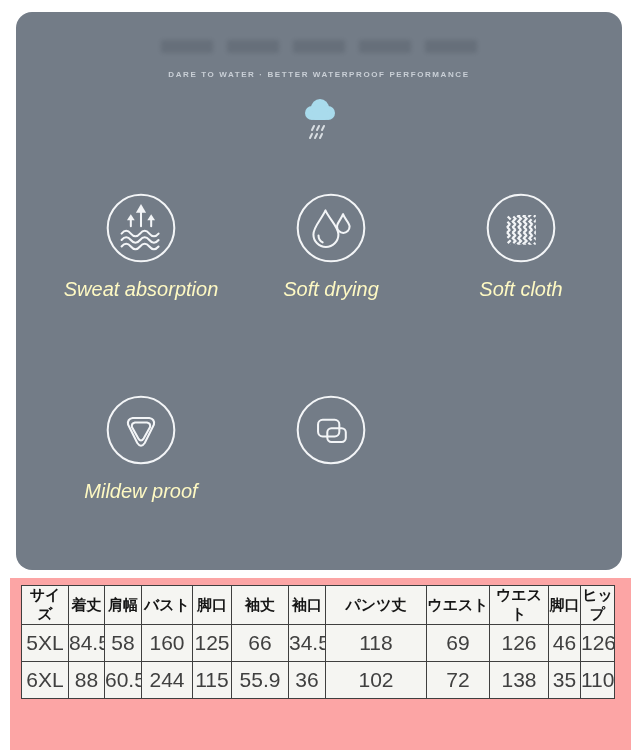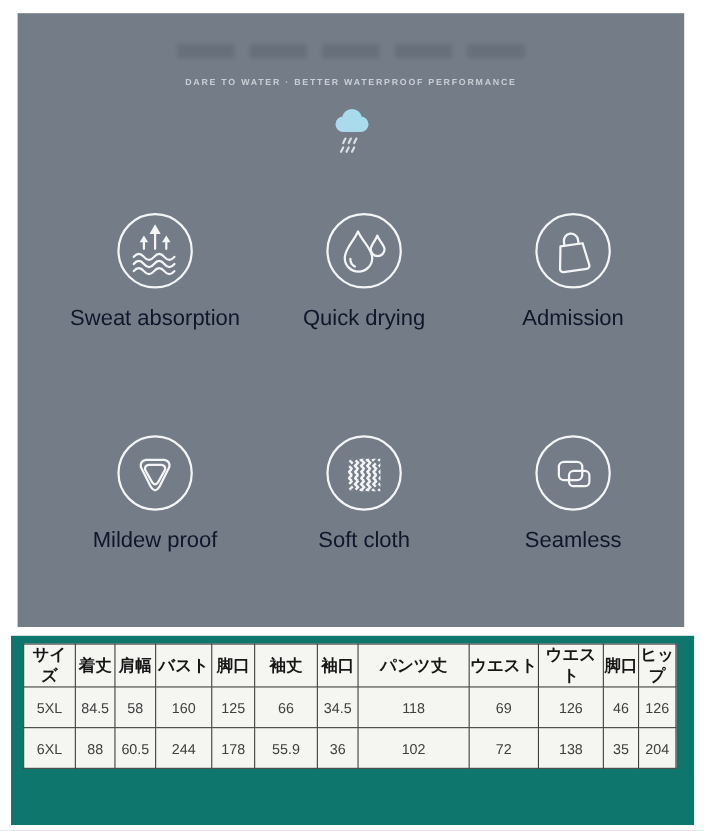--- a/index.html
+++ b/index.html
@@ -1,46 +1,46 @@
 <!DOCTYPE html>
 <html><head>
 <meta charset="utf-8">
 <style>
   html,body{margin:0;padding:0;background:#ffffff;}
   .page{position:relative;width:640px;height:755px;background:#ffffff;overflow:hidden;
         font-family:"Liberation Sans","DejaVu Sans",sans-serif;}
 
   
   .hero-panel{position:absolute;left:16px;top:12px;width:606px;height:558px;
-              background:#737c87;}
+              background:#737c87;border-radius:16px;}
   .watermark{position:absolute;left:50%;top:28px;transform:translateX(-50%);
              display:flex;gap:14px;filter:blur(2px);opacity:.14;}
   .watermark span{display:block;width:52px;height:13px;background:#1d2530;border-radius:2px;}
   .tagline{position:absolute;left:0;right:0;top:58px;text-align:center;
            font-size:8px;letter-spacing:1.6px;color:#c9cfd6;font-weight:bold;}
   .rain{position:absolute;left:50%;top:84px;transform:translateX(-50%);}
 
   .features{position:absolute;left:30px;right:6px;top:179px;
             display:grid;grid-template-columns:1fr 1fr 1fr;row-gap:92px;}
   .feature{display:flex;flex-direction:column;align-items:center;}
   .feature-circle{width:74px;height:74px;}
-  .feature-label{margin-top:13px;font-size:20px;color:#0f172a;white-space:nowrap;}
+  .feature-label{margin-top:13px;font-size:20px;color:#fef9c3;white-space:nowrap;font-style:italic;}
 
   .icon-stroke{stroke:#f3f5f7;fill:none;stroke-width:2.2;stroke-linecap:round;stroke-linejoin:round;}
 
   
   .table-panel{position:absolute;left:10px;top:578px;width:621px;height:172px;
-               background:#0f766e;}
+               background:#fca5a5;}
   table.size-table{position:absolute;left:11px;top:7px;border-collapse:collapse;
                    table-layout:fixed;width:593px;background:#f5f5f2;}
   .size-table th,.size-table td{border:1.5px solid #3f3f3f;text-align:center;
                                 padding:0;overflow:hidden;}
   .size-table th{height:37px;font-family:"Liberation Serif","DejaVu Serif",serif;
                  font-weight:600;font-size:15px;color:#161616;}
-  .size-table td{height:36px;font-size:13px;color:#404040;}
+  .size-table td{height:36px;font-size:21px;color:#404040;}
 </style>
 </head>
 <body>
 
 <div class="page">
 
   <div class="hero-panel">
 
     <div class="watermark">
       <span></span>
@@ -93,46 +93,23 @@
 
       <div class="feature">
         <span class="feature-circle">
           <svg width="74" height="74" viewBox="0 0 80 80">
             <circle class="icon-stroke" cx="40" cy="40" r="36" stroke-width="2"></circle>
             <path class="icon-stroke" d="M34,21 C29.5,31 21,38.5 21,47 a13.5,13.5 0 0 0 27,0 C48,38.5 38.5,31 34,21 Z"></path>
             <path class="icon-stroke" d="M53,25 C51,30.5 46.5,34.5 46.5,38.5 a6.8,6.8 0 0 0 13.6,0 C60,34.5 55,30.5 53,25 Z"></path>
             <path class="icon-stroke" stroke-width="1.8" d="M26.5,48 a8.5,8.5 0 0 0 4.5,7.5"></path>
           </svg>
         </span>
-        <span class="feature-label">Quick drying</span>
-      </div>
-
-      <div class="feature">
-        <span class="feature-circle">
-          <svg width="74" height="74" viewBox="0 0 80 80">
-            <circle class="icon-stroke" cx="40" cy="40" r="36" stroke-width="2"></circle>
-            <g transform="rotate(-8 40 45)">
-              <path class="icon-stroke" d="M29,34 L51,34 L54.5,56 a3,3 0 0 1 -3,3.5 L28.5,59.5 a3,3 0 0 1 -3,-3.5 Z"></path>
-              <path class="icon-stroke" d="M33,34 v-4 a7,7 0 0 1 14,0 v4"></path>
-            </g>
-          </svg>
-        </span>
-        <span class="feature-label">Admission</span>
-      </div>
-
-      <div class="feature">
-        <span class="feature-circle">
-          <svg width="74" height="74" viewBox="0 0 80 80">
-            <circle class="icon-stroke" cx="40" cy="40" r="36" stroke-width="2"></circle>
-            <path class="icon-stroke" d="M31,27 L49,27 Q55,28 54,34 L44,54 Q40,60 36,54 L26,34 Q25,28 31,27 Z"></path>
-            <path class="icon-stroke" d="M33.5,32 L46.5,32 Q50.5,32.7 49.8,36.8 L43,49 Q40,53.5 37,49 L30.2,36.8 Q29.5,32.7 33.5,32 Z"></path>
-          </svg>
-        </span>
-        <span class="feature-label">Mildew proof</span>
-      </div>
+        <span class="feature-label">Soft drying</span>
+      </div>
+
 
       <div class="feature">
         <span class="feature-circle">
           <svg width="74" height="74" viewBox="0 0 80 80">
             <defs>
                 <clipPath id="weaveClip">
                   <rect x="24" y="26" width="32" height="32"></rect>
                 </clipPath>
               </defs>
             <circle class="icon-stroke" cx="40" cy="40" r="36" stroke-width="2"></circle>
@@ -154,25 +131,35 @@
             </g>
           </svg>
         </span>
         <span class="feature-label">Soft cloth</span>
       </div>
 
       <div class="feature">
         <span class="feature-circle">
           <svg width="74" height="74" viewBox="0 0 80 80">
             <circle class="icon-stroke" cx="40" cy="40" r="36" stroke-width="2"></circle>
+            <path class="icon-stroke" d="M31,27 L49,27 Q55,28 54,34 L44,54 Q40,60 36,54 L26,34 Q25,28 31,27 Z"></path>
+            <path class="icon-stroke" d="M33.5,32 L46.5,32 Q50.5,32.7 49.8,36.8 L43,49 Q40,53.5 37,49 L30.2,36.8 Q29.5,32.7 33.5,32 Z"></path>
+          </svg>
+        </span>
+        <span class="feature-label">Mildew proof</span>
+      </div>
+
+      <div class="feature">
+        <span class="feature-circle">
+          <svg width="74" height="74" viewBox="0 0 80 80">
+            <circle class="icon-stroke" cx="40" cy="40" r="36" stroke-width="2"></circle>
             <rect class="icon-stroke" x="26" y="29" width="23" height="18" rx="5"></rect>
             <rect class="icon-stroke" x="36" y="38" width="20" height="15" rx="4.5" fill="#737c87"></rect>
           </svg>
         </span>
-        <span class="feature-label">Seamless</span>
       </div>
 
     </div>
   </div>
 
   <div class="table-panel">
     <table class="size-table">
       <colgroup>
         <col style="width:47px">
           <col style="width:36px">
@@ -216,26 +203,26 @@
           <td>69</td>
           <td>126</td>
           <td>46</td>
           <td>126</td>
         </tr>
         <tr>
           <td>6XL</td>
           <td>88</td>
           <td>60.5</td>
           <td>244</td>
-          <td>178</td>
+          <td>115</td>
           <td>55.9</td>
           <td>36</td>
           <td>102</td>
           <td>72</td>
           <td>138</td>
           <td>35</td>
-          <td>204</td>
+          <td>110</td>
         </tr>
       </tbody>
     </table>
   </div>
 
 </div>
 
 </body></html>

